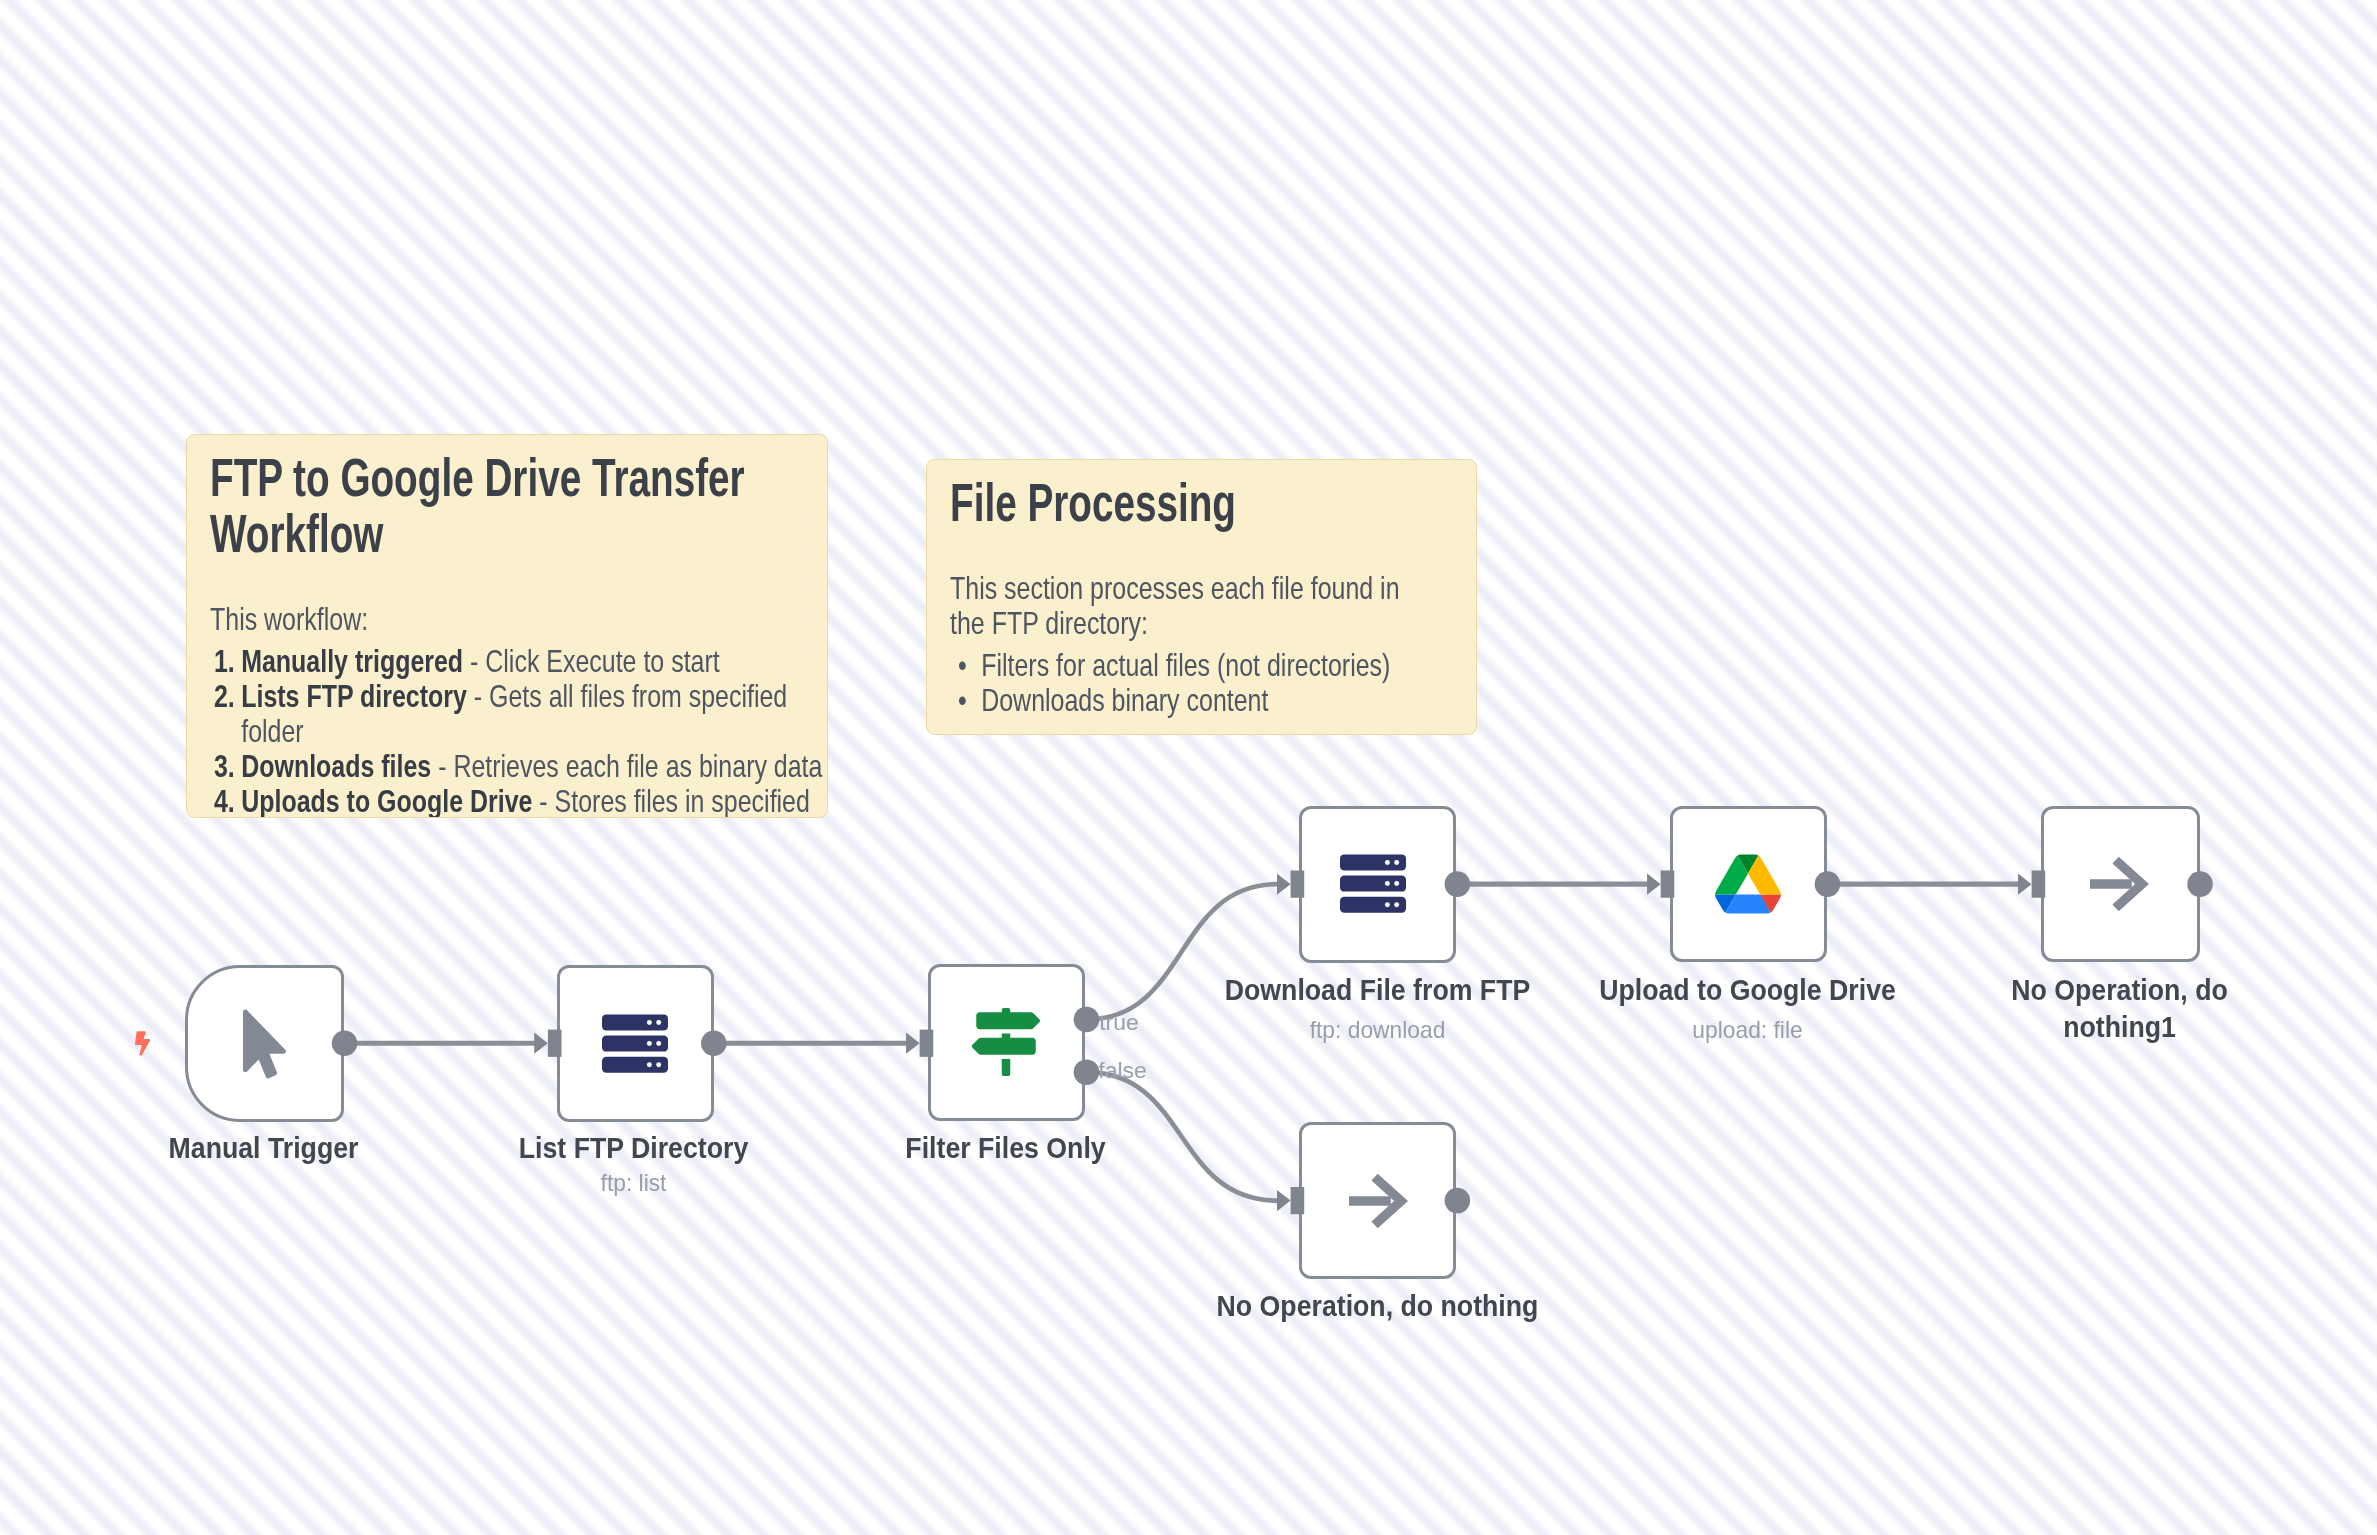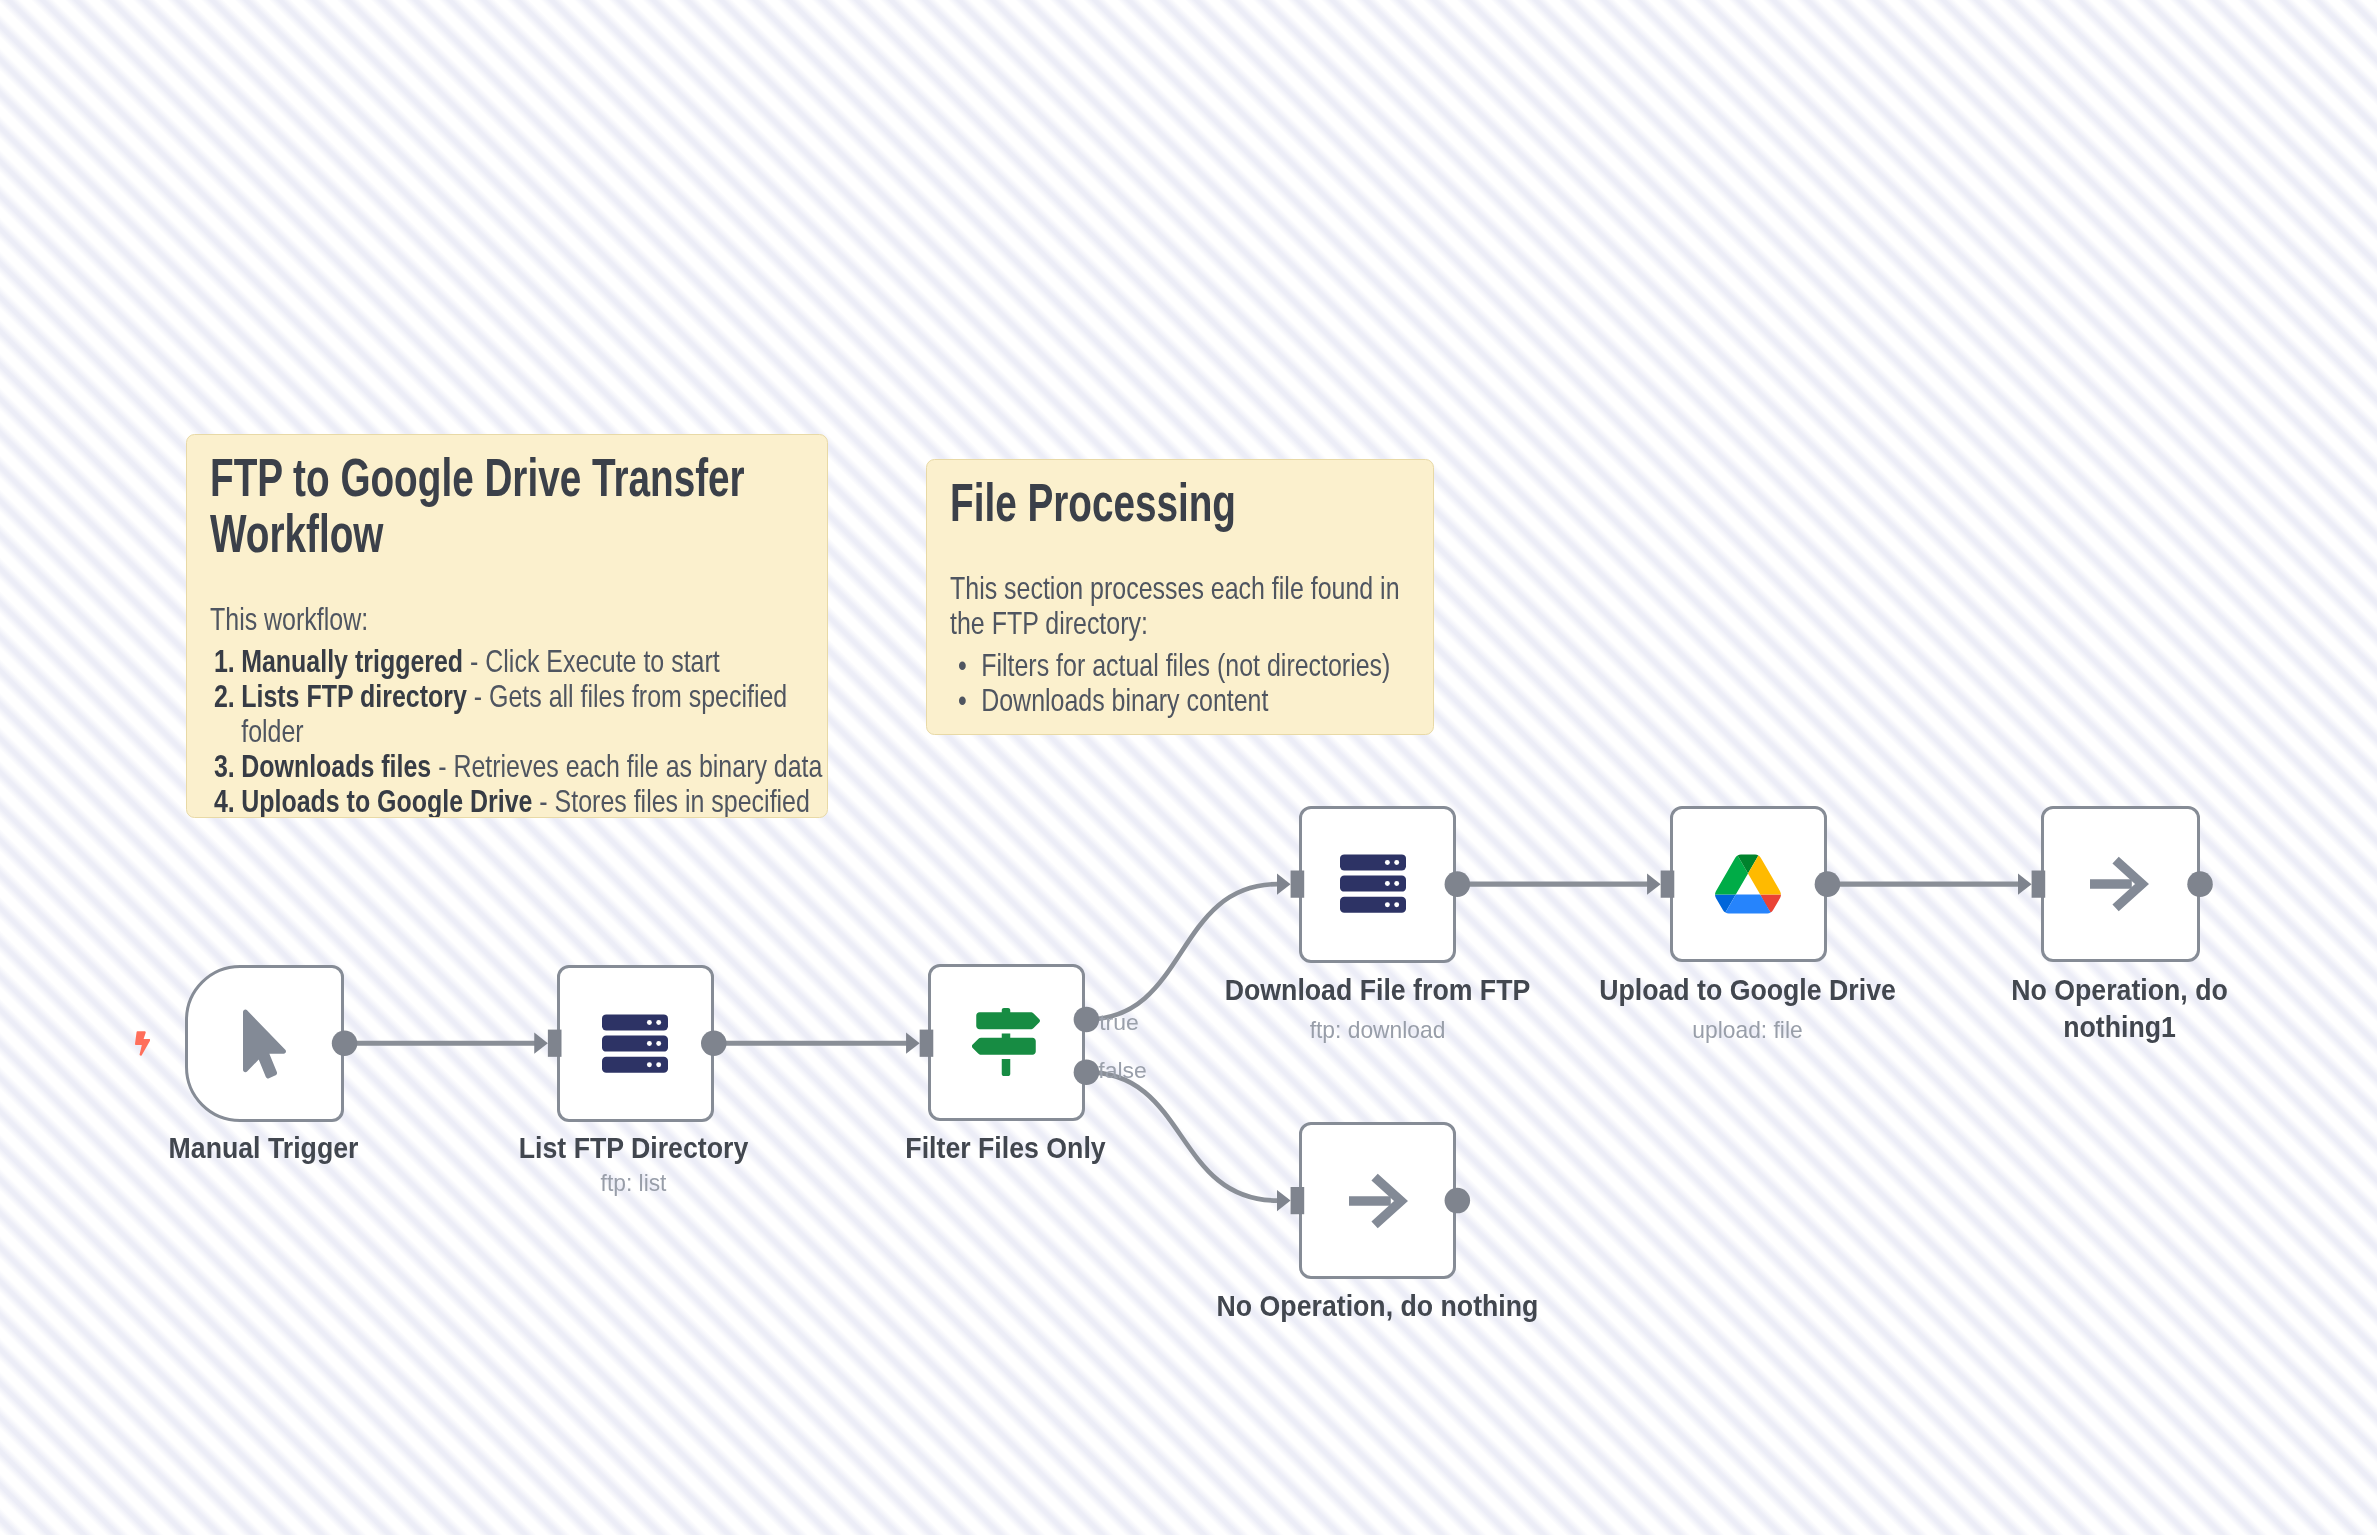--- a/index.html
+++ b/index.html
@@ -33,21 +33,21 @@
   <div class="bw">
   <p>This workflow:</p>
   <div style="height:6.8px"></div>
   <div class="li"><span class="num">1.</span><b>Manually triggered</b> - Click Execute to start</div>
   <div class="li"><span class="num">2.</span><b>Lists FTP directory</b> - Gets all files from specified<br>folder</div>
   <div class="li"><span class="num">3.</span><b>Downloads files</b> - Retrieves each file as binary data</div>
   <div class="li"><span class="num">4.</span><b>Uploads to Google Drive</b> - Stores files in specified<br>Drive folder</div>
   </div>
 </div>
 
-<div class="sticky" style="left:926px;top:459px;width:508px;height:276px">
+<div class="sticky" style="left:926px;top:459px;width:551px;height:276px">
   <h1>File Processing</h1>
   <div class="bw">
   <p>This section processes each file found in<br>the FTP directory:</p>
   <div style="height:6.8px"></div>
   <div class="li"><span class="blt">•</span>Filters for actual files (not directories)</div>
   <div class="li"><span class="blt">•</span>Downloads binary content</div>
   </div>
 </div>
 
 <div class="node" style="left:185px;top:965px;width:159px;height:157px;border-radius:55px 12px 12px 55px"></div>

